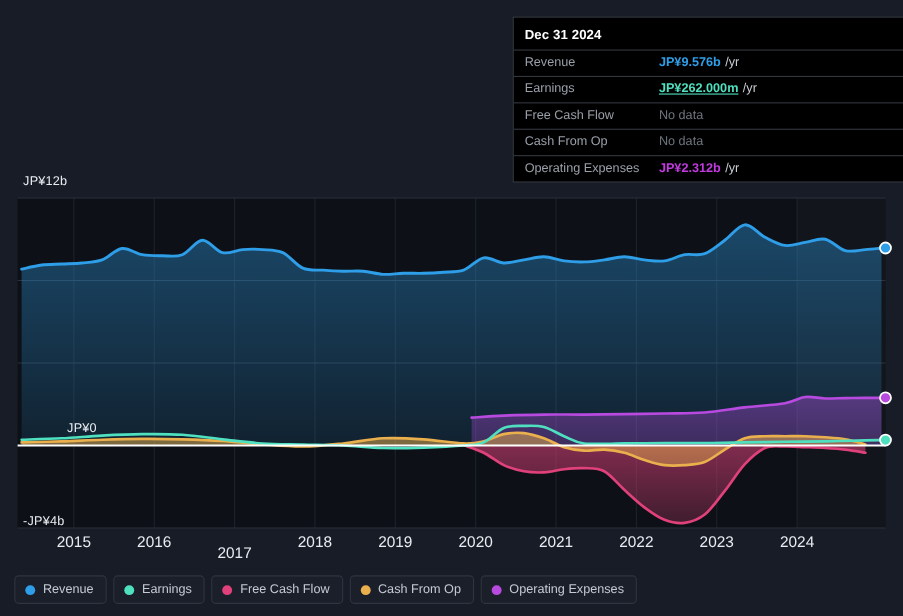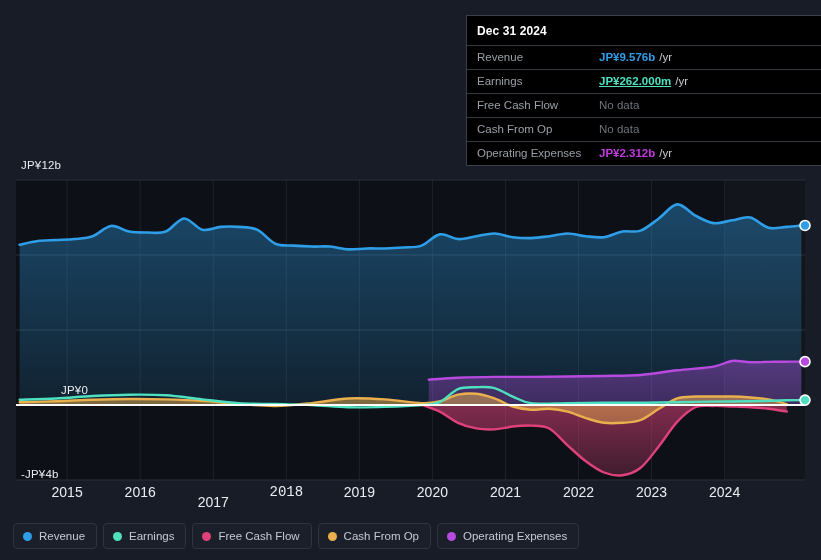--- a/index.html
+++ b/index.html
@@ -129,21 +129,21 @@
     </svg>
 
   <div class="ylab" id="ylab-top">JP¥12b</div>
   <div class="ylab" id="ylab-zero">JP¥0</div>
   <div class="ylab" id="ylab-bot">-JP¥4b</div>
 
   <div id="xaxis">
       <div class="xlab" style="left: 67.1389px;">2015</div>
       <div class="xlab" style="left: 140.194px;">2016</div>
       <div class="xlab" style="left: 213.25px; margin-top: 10px;">2017</div>
-      <div class="xlab" style="left: 286.306px; font-family: Liberation Mono, monospace;">2018</div>
+      <div class="xlab" style="left: 286.306px;">2018</div>
       <div class="xlab" style="left: 359.361px;">2019</div>
       <div class="xlab" style="left: 432.417px;">2020</div>
       <div class="xlab" style="left: 505.472px;">2021</div>
       <div class="xlab" style="left: 578.528px;">2022</div>
       <div class="xlab" style="left: 651.583px;">2023</div>
       <div class="xlab" style="left: 724.639px;">2024</div>
     </div>
 
   <div id="tooltip">
     <div id="tt-date">Dec 31 2024</div>

